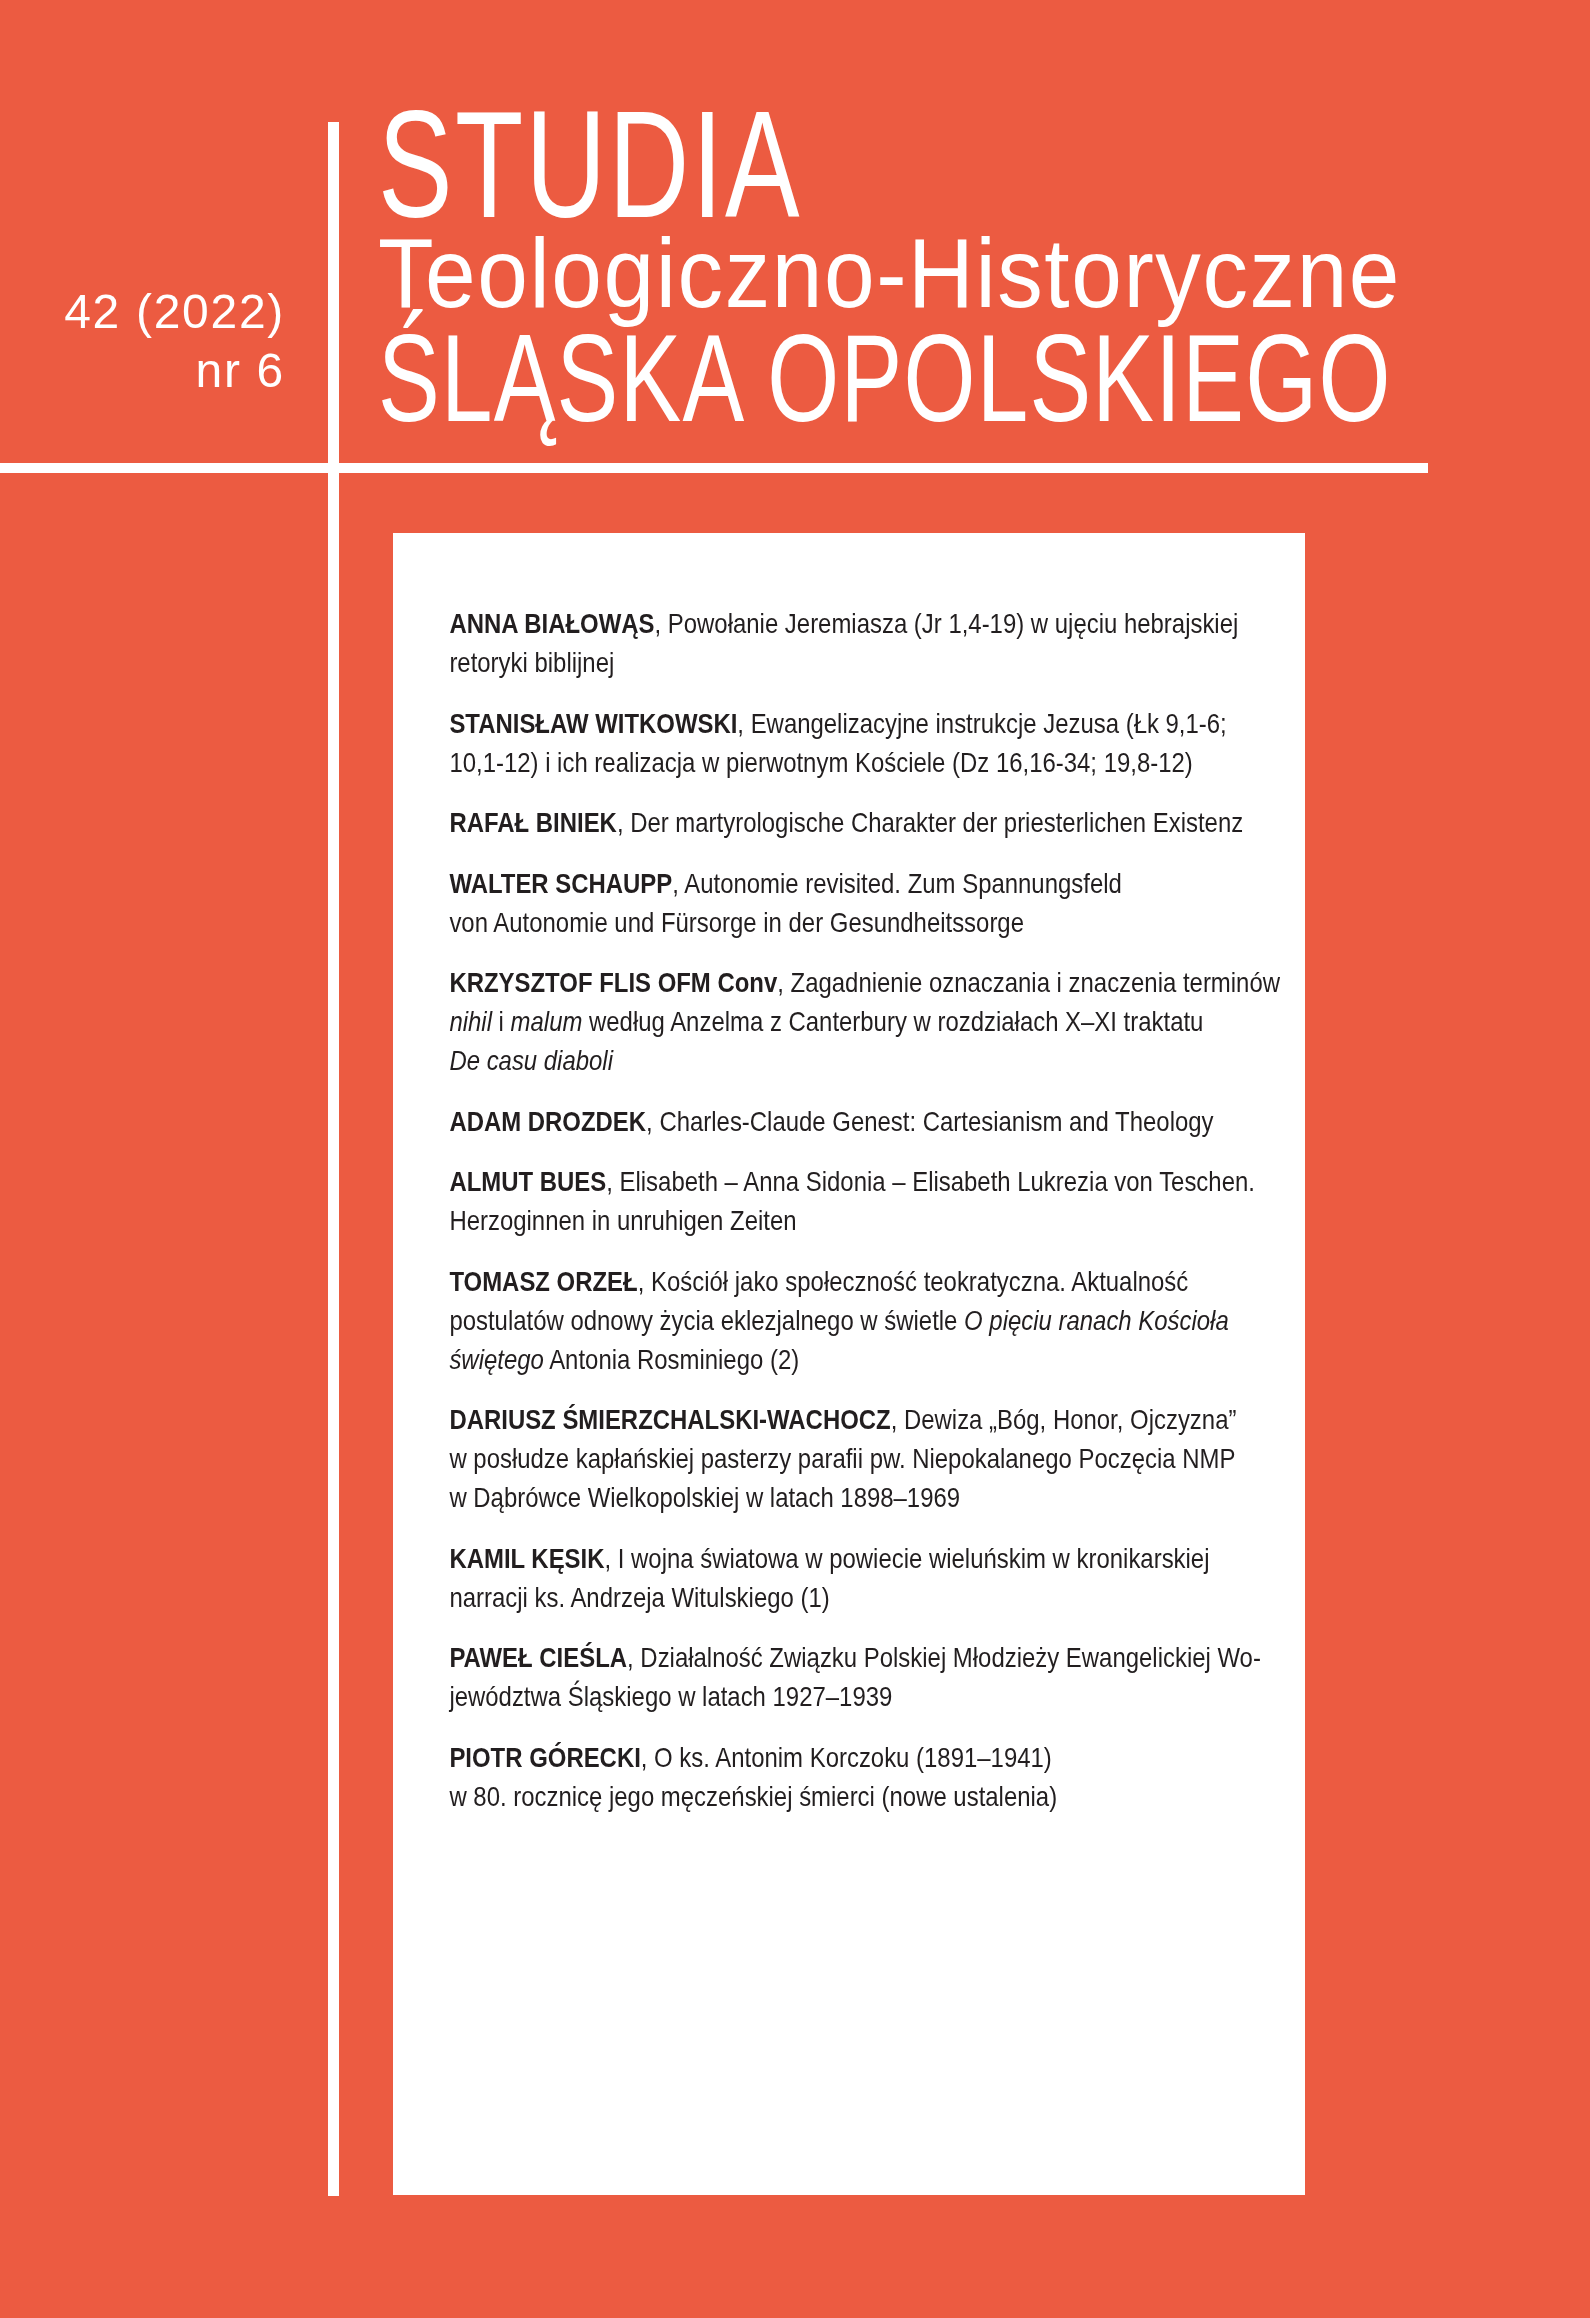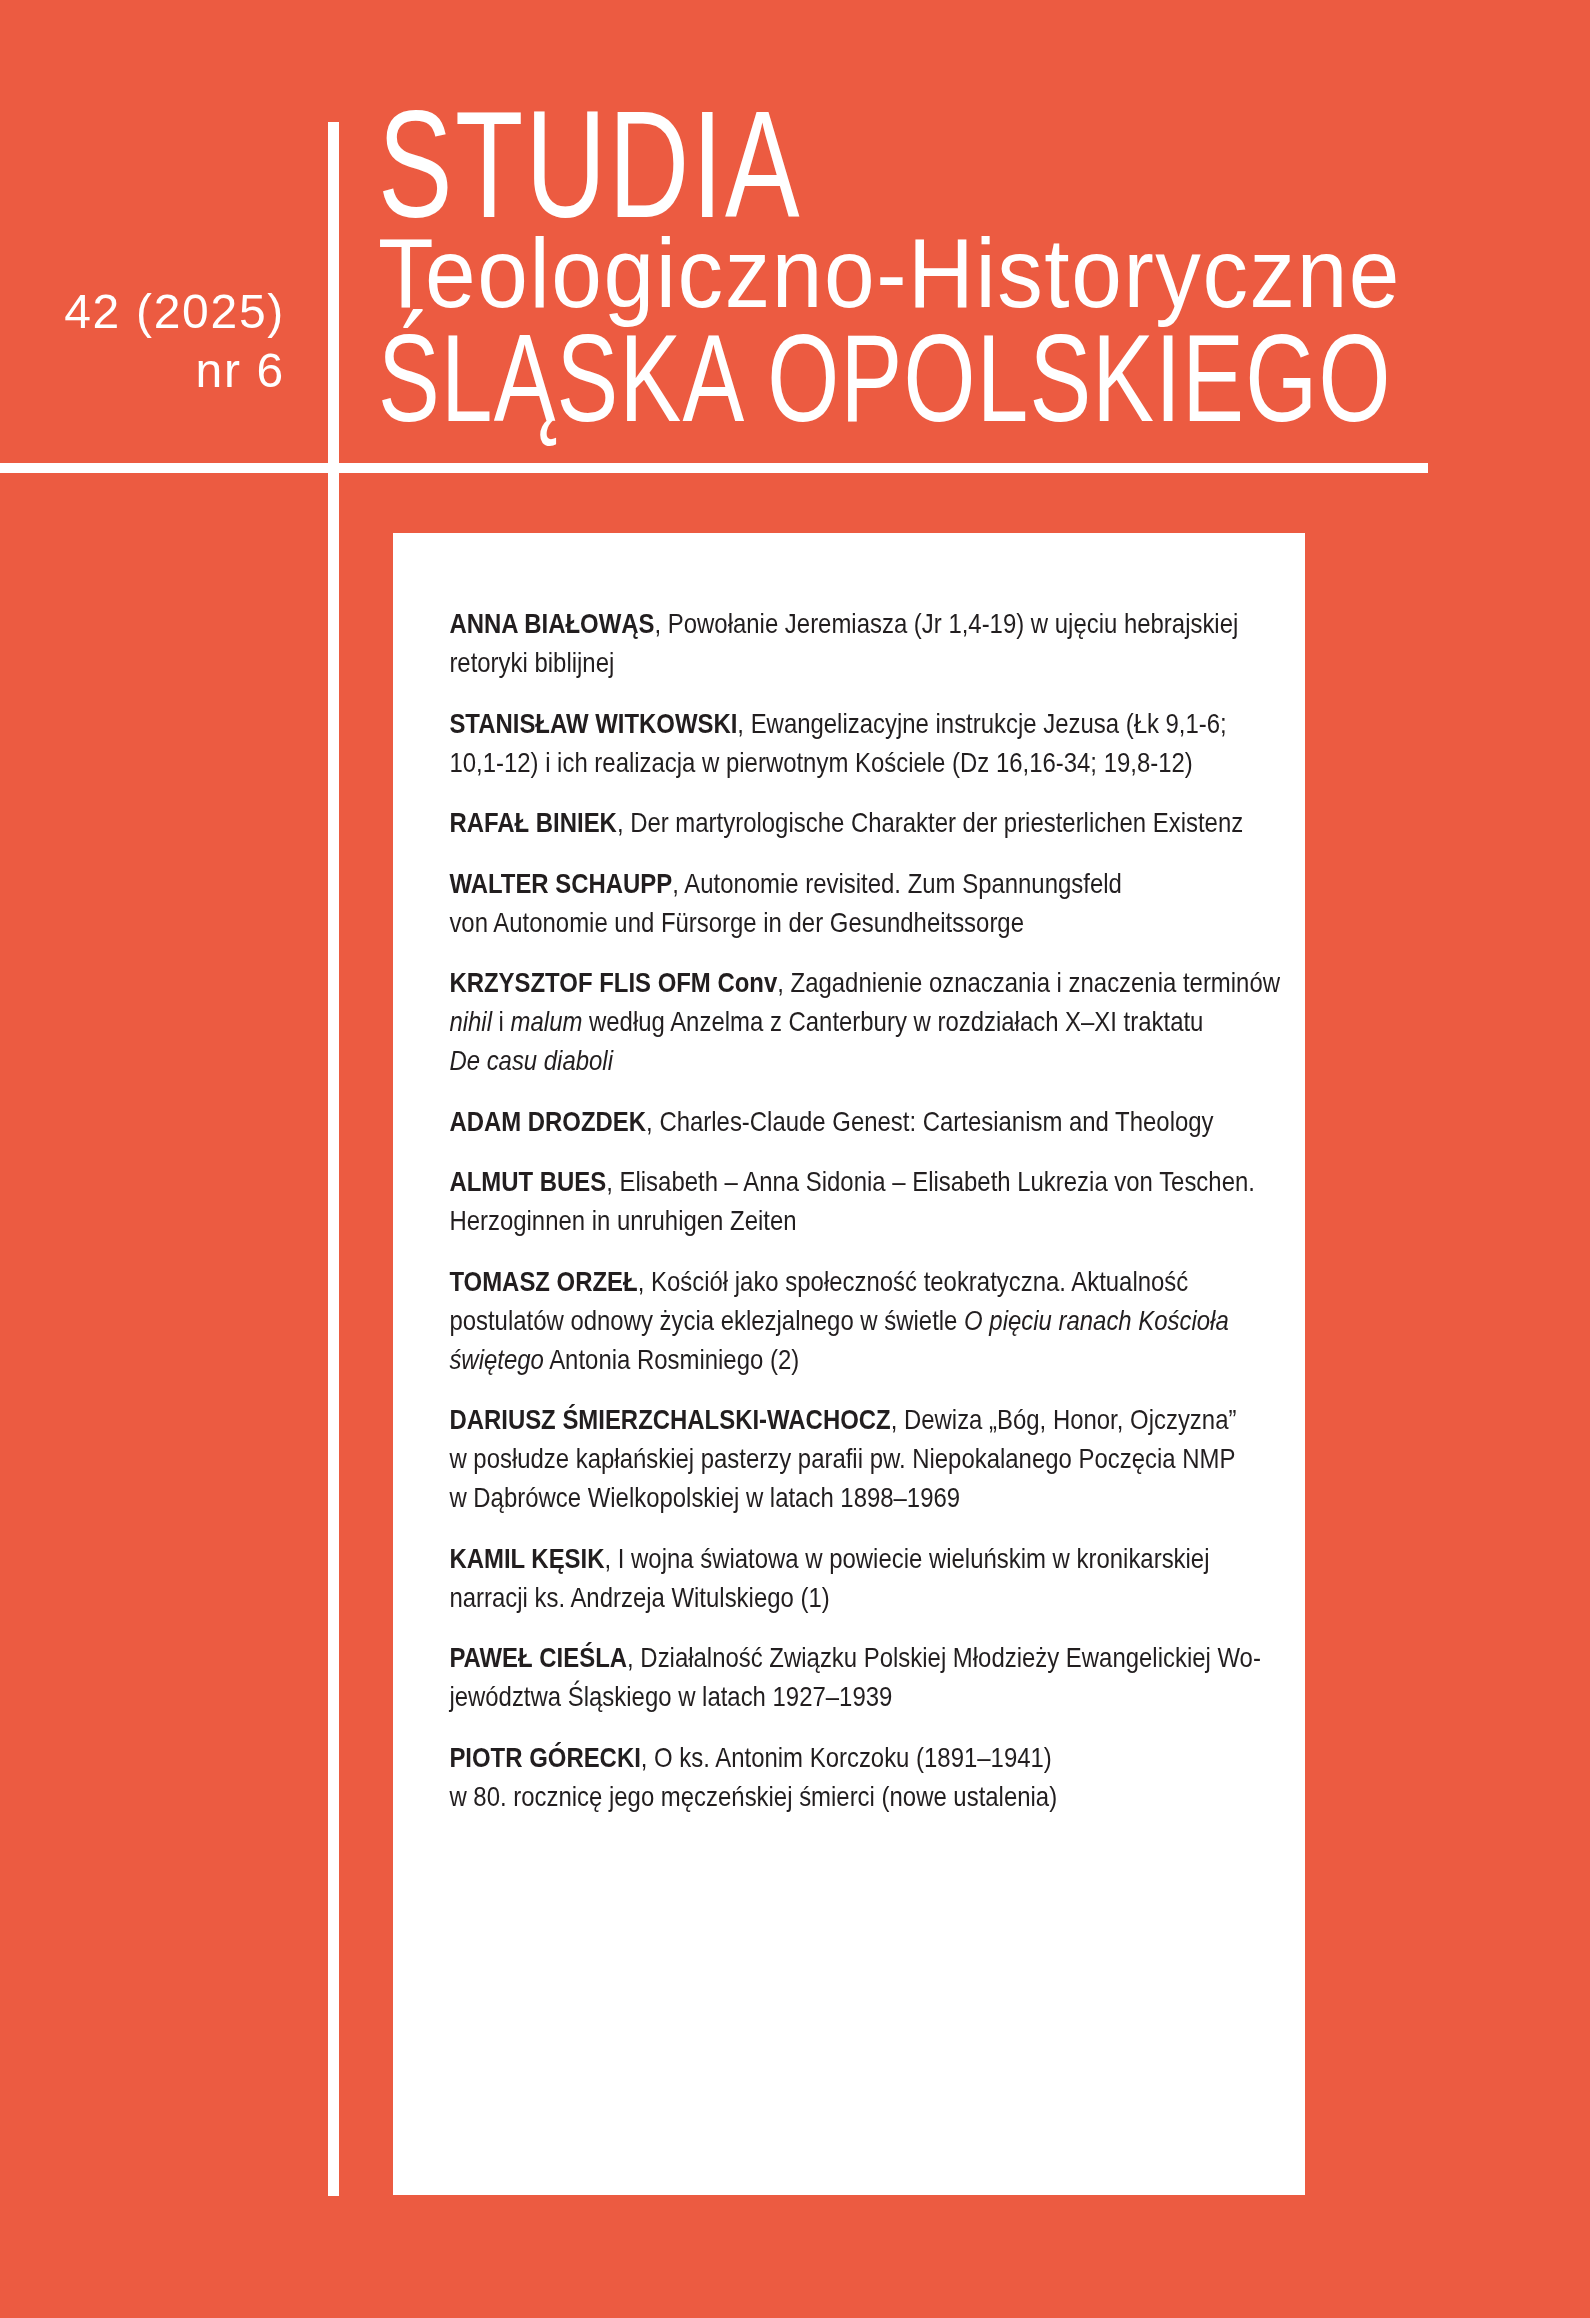--- a/index.html
+++ b/index.html
@@ -65,21 +65,21 @@
 </style>
 </head>
 <body>
 
 <div class="page">
 
   <div class="hline"></div>
   <div class="vbar"></div>
 
   <div class="issue">
-    <div>42 (2025)</div>
+    <div>42 (2022)</div>
     <div>nr 6</div>
   </div>
 
   <div class="title-line t1">STUDIA</div>
   <div class="title-line t2">Teologiczno-Historyczne</div>
   <div class="title-line t3">ŚLĄSKA OPOLSKIEGO</div>
 
   <div class="toc">
     <div class="toc-list">
         <div class="toc-entry"><span class="author">ANNA BIAŁOWĄS</span><span>, Powołanie Jeremiasza (Jr 1,4-19) w ujęciu hebrajskiej

